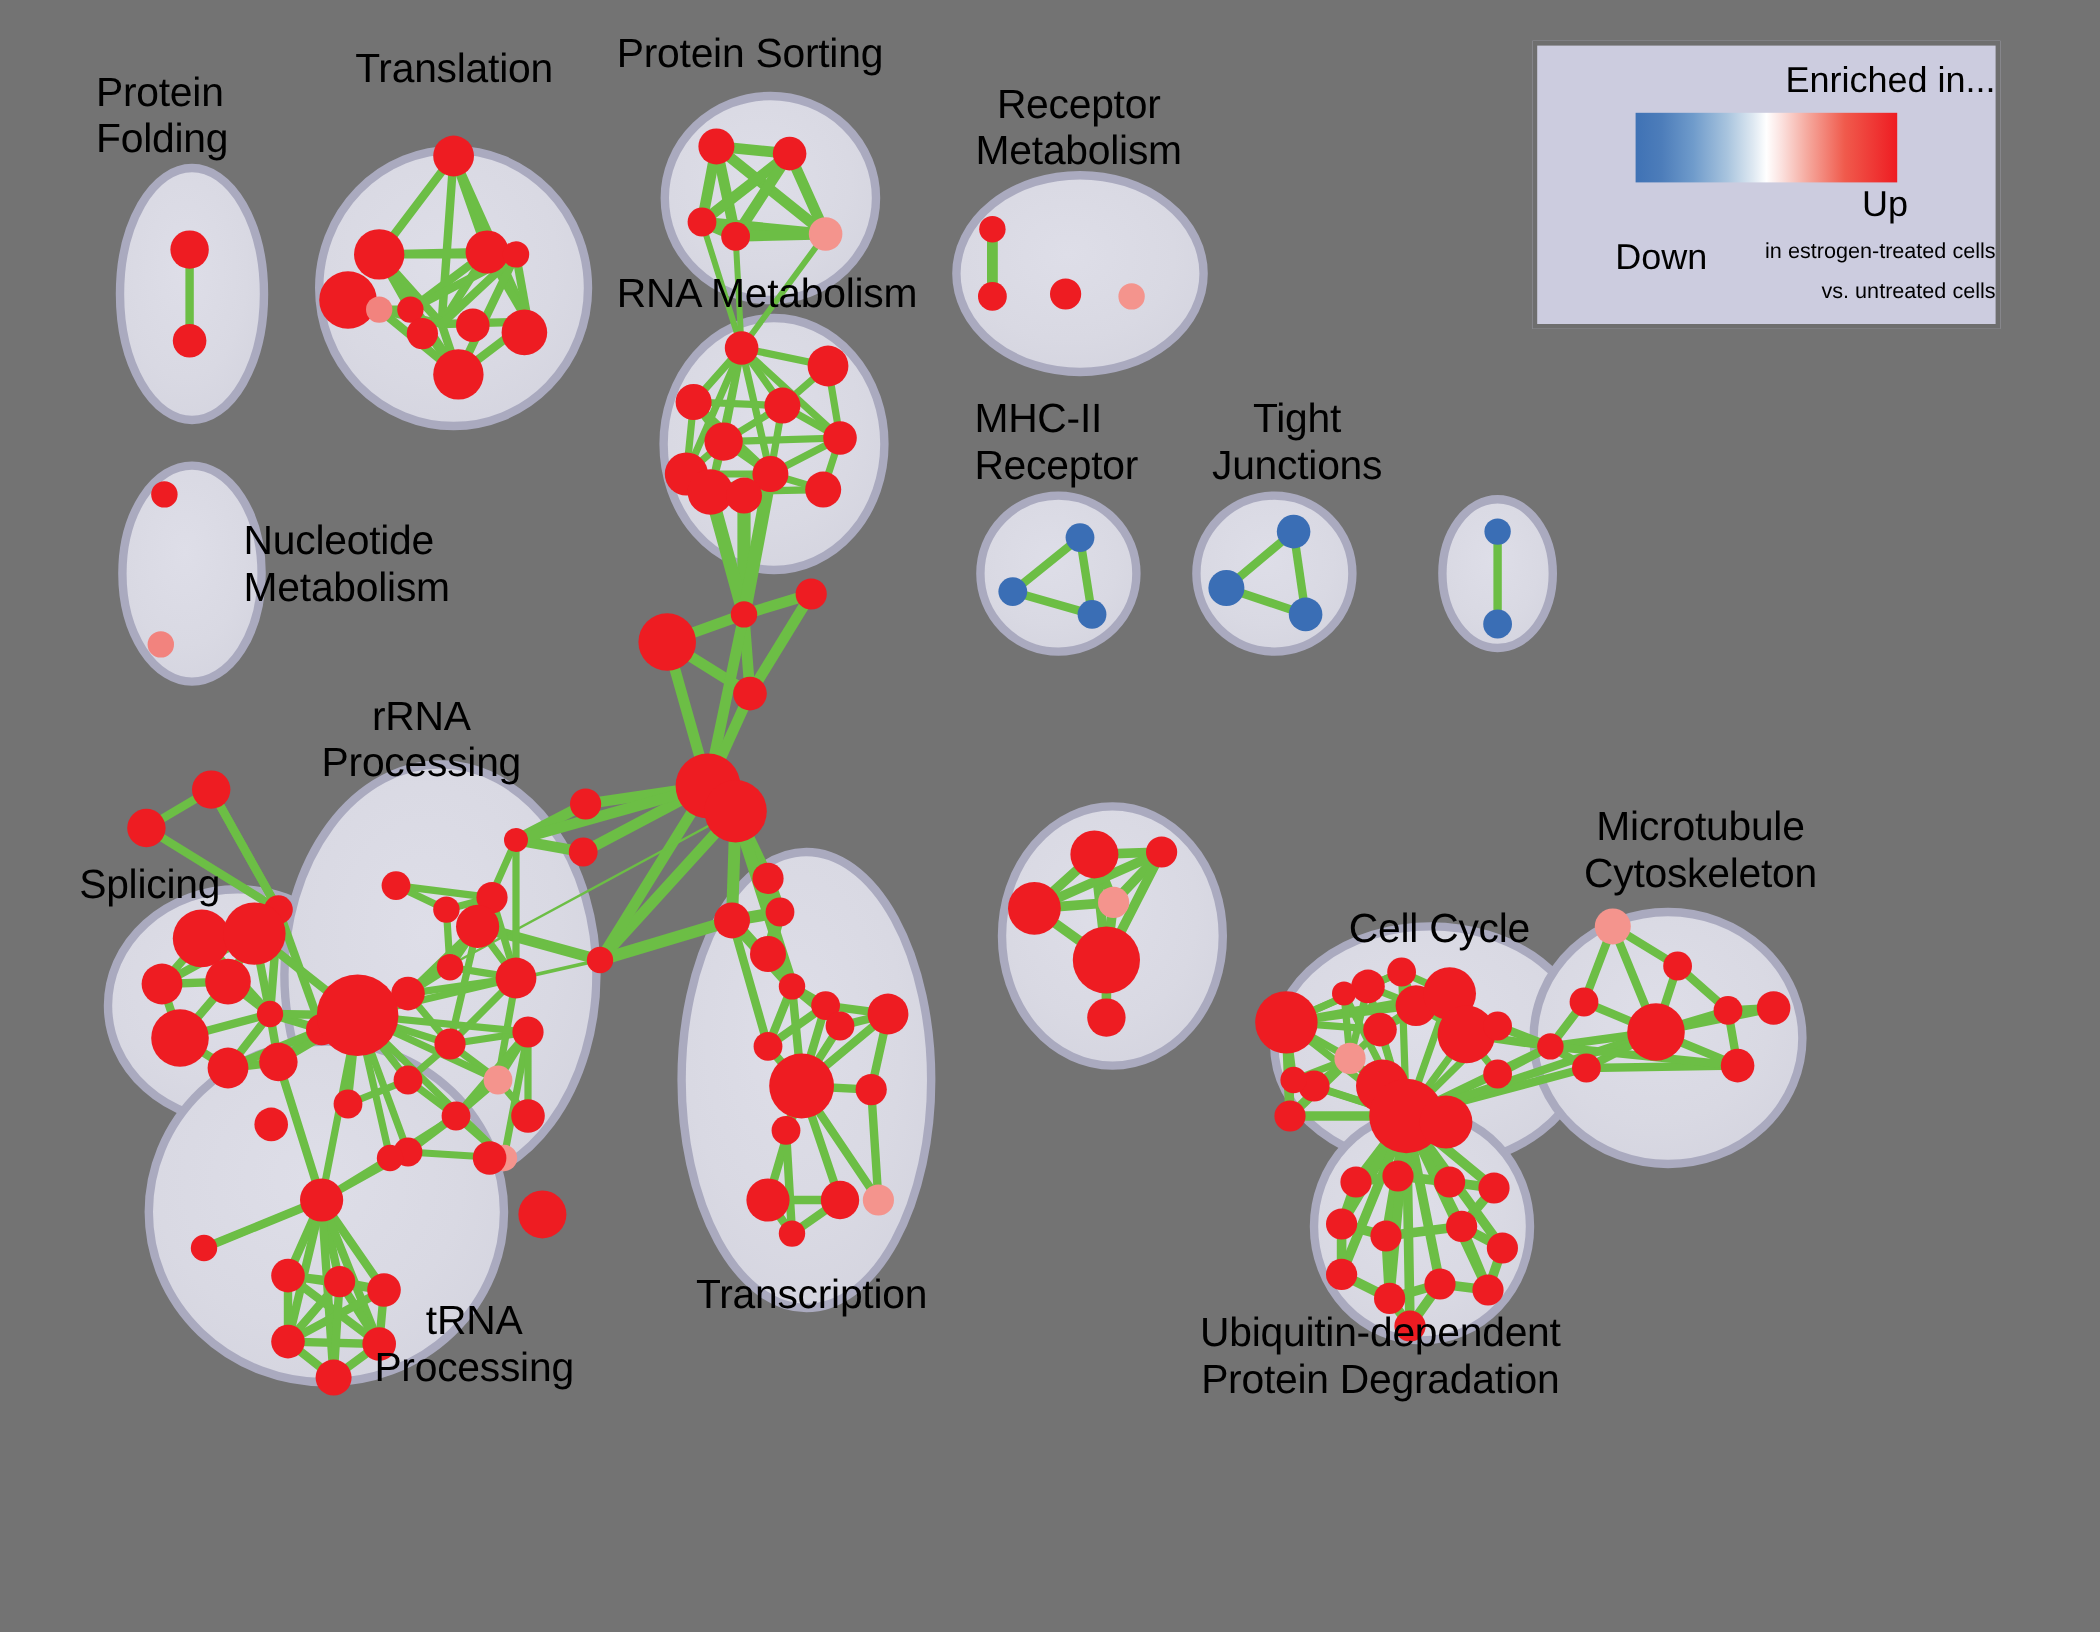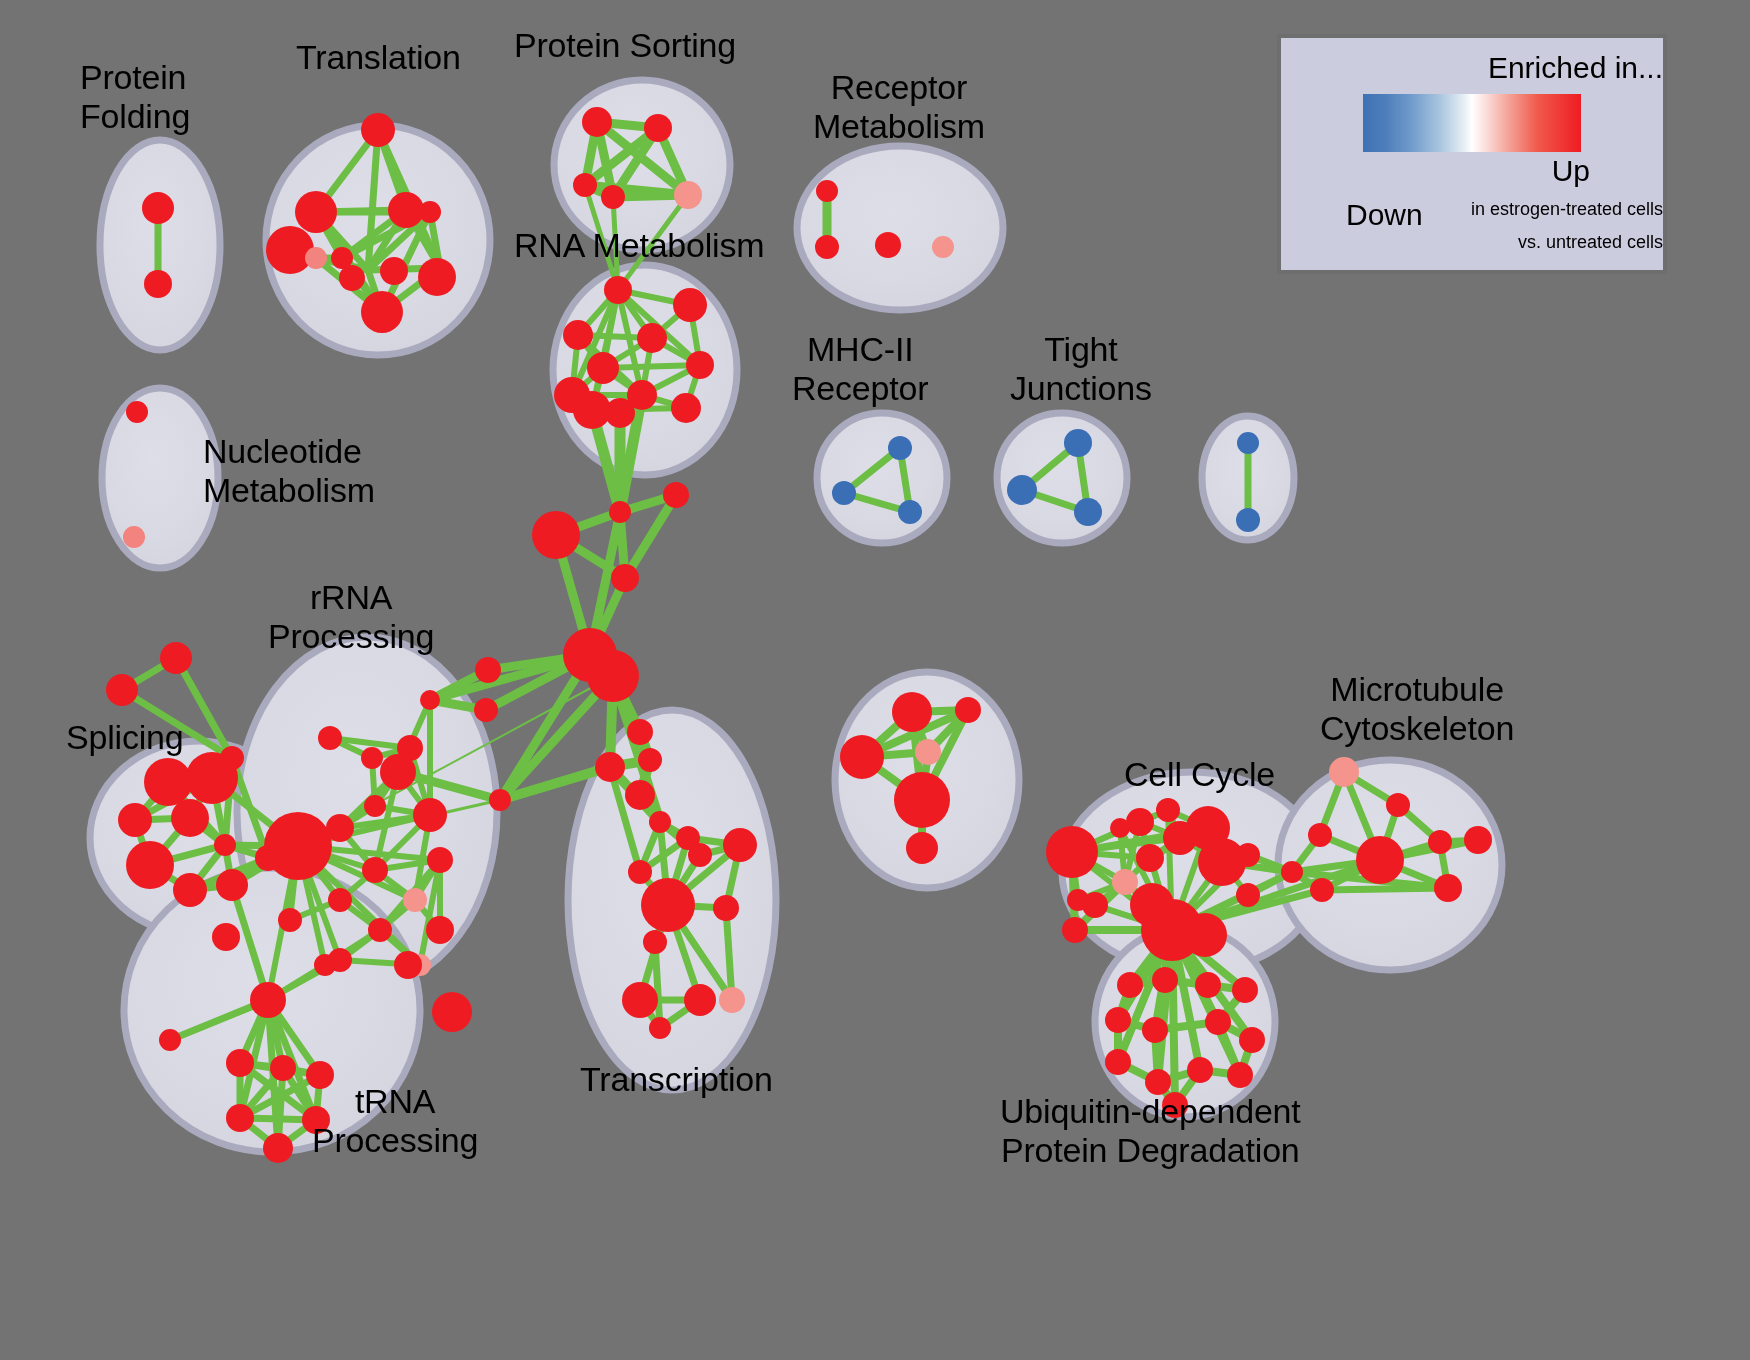--- a/index.html
+++ b/index.html
@@ -699,21 +699,21 @@
 
   <div class="cluster-label" style="left:80px;top:58px;">Protein
 Folding</div>
   <div class="cluster-label" style="left:296px;top:38px;">Translation</div>
   <div class="cluster-label" style="left:514px;top:26px;">Protein Sorting</div>
   <div class="cluster-label" style="left:813px;top:68px;text-align:center;">Receptor
 Metabolism</div>
   <div class="cluster-label" style="left:514px;top:226px;">RNA Metabolism</div>
   <div class="cluster-label" style="left:203px;top:432px;">Nucleotide
 Metabolism</div>
-  <div class="cluster-label" style="left:792px;top:330px;text-align:center;">MHC-II
+  <div class="cluster-label" style="left:812px;top:330px;text-align:left;">MHC-II
 Receptor</div>
   <div class="cluster-label" style="left:1010px;top:330px;text-align:center;">Tight
 Junctions</div>
   <div class="cluster-label" style="left:268px;top:578px;text-align:center;">rRNA
 Processing</div>
   <div class="cluster-label" style="left:66px;top:718px;">Splicing</div>
   <div class="cluster-label" style="left:1320px;top:670px;text-align:center;">Microtubule
 Cytoskeleton</div>
   <div class="cluster-label" style="left:1112px;top:755px;margin-left:12px;">Cell Cycle</div>
   <div class="cluster-label" style="left:580px;top:1060px;">Transcription</div>

